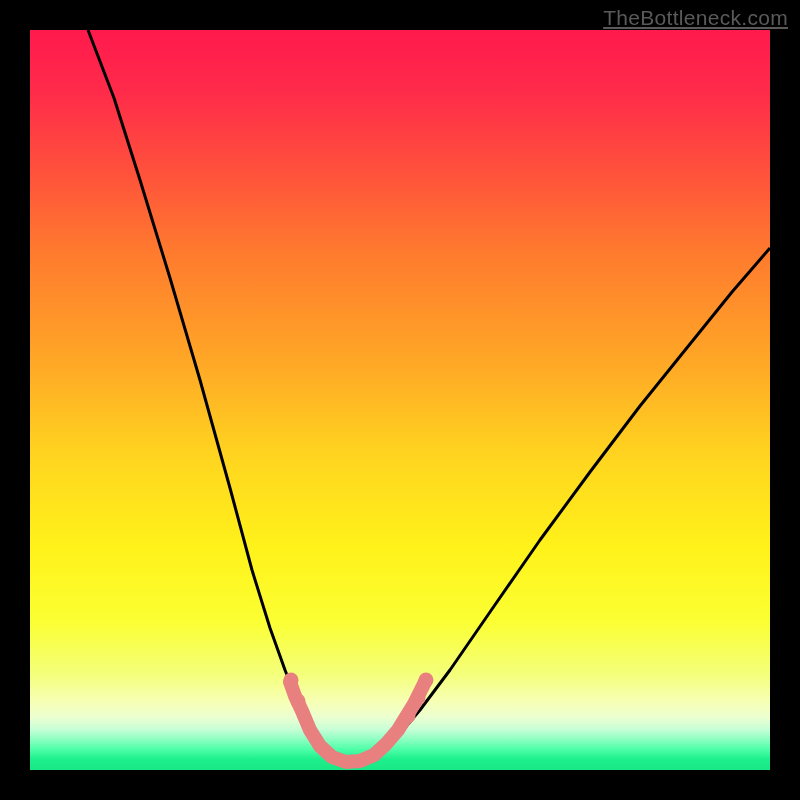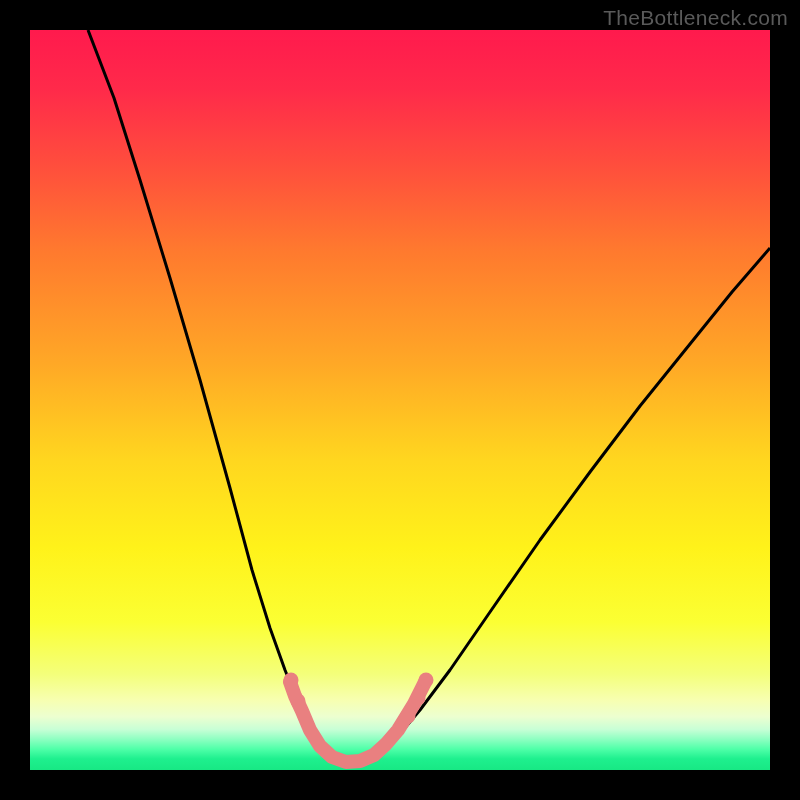--- a/index.html
+++ b/index.html
@@ -79,13 +79,13 @@
     <g id="dots-group">
         <circle cx="261" cy="650" r="7.5" fill="#e98080"></circle>
         <circle cx="268" cy="671" r="7.5" fill="#e98080"></circle>
         <circle cx="378" cy="686" r="7.5" fill="#e98080"></circle>
         <circle cx="388" cy="668" r="7.5" fill="#e98080"></circle>
         <circle cx="396" cy="650" r="7.5" fill="#e98080"></circle>
       </g>
   </svg>
 </div>
 
-<div class="watermark" style="top: 6px; right: 12px;">TheBottleneck.com</div>
+<div class="watermark" style="top: 6px; right: 12px; text-decoration: underline;">TheBottleneck.com</div>
 
 </body></html>

